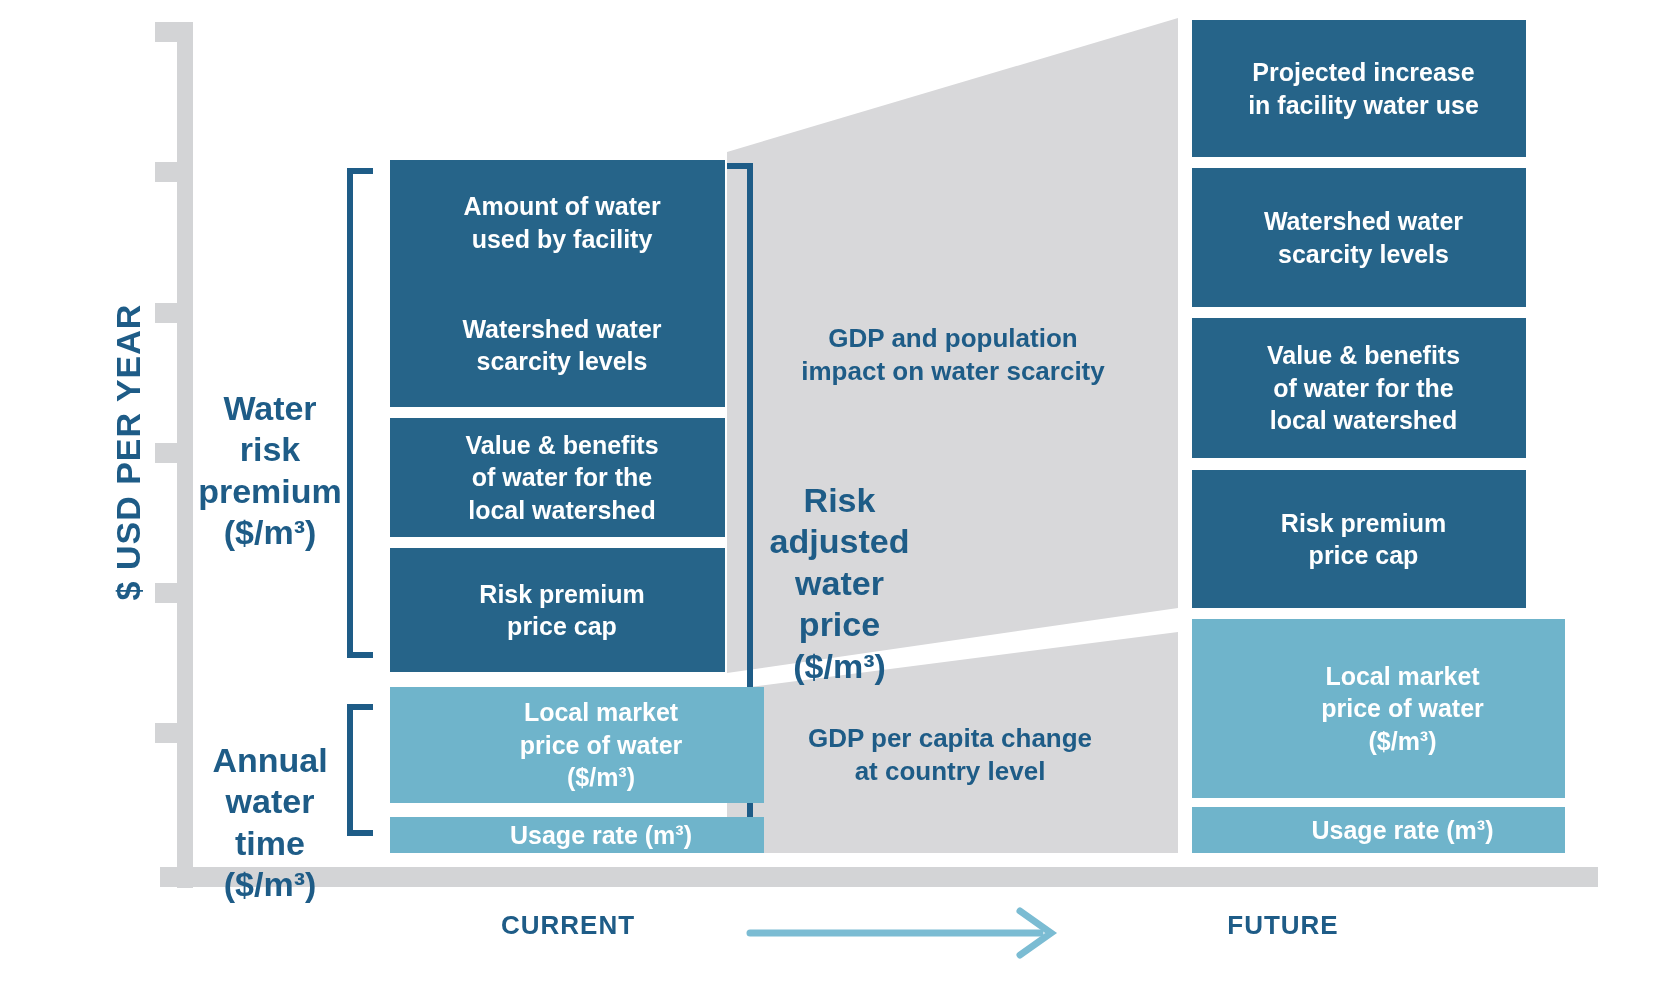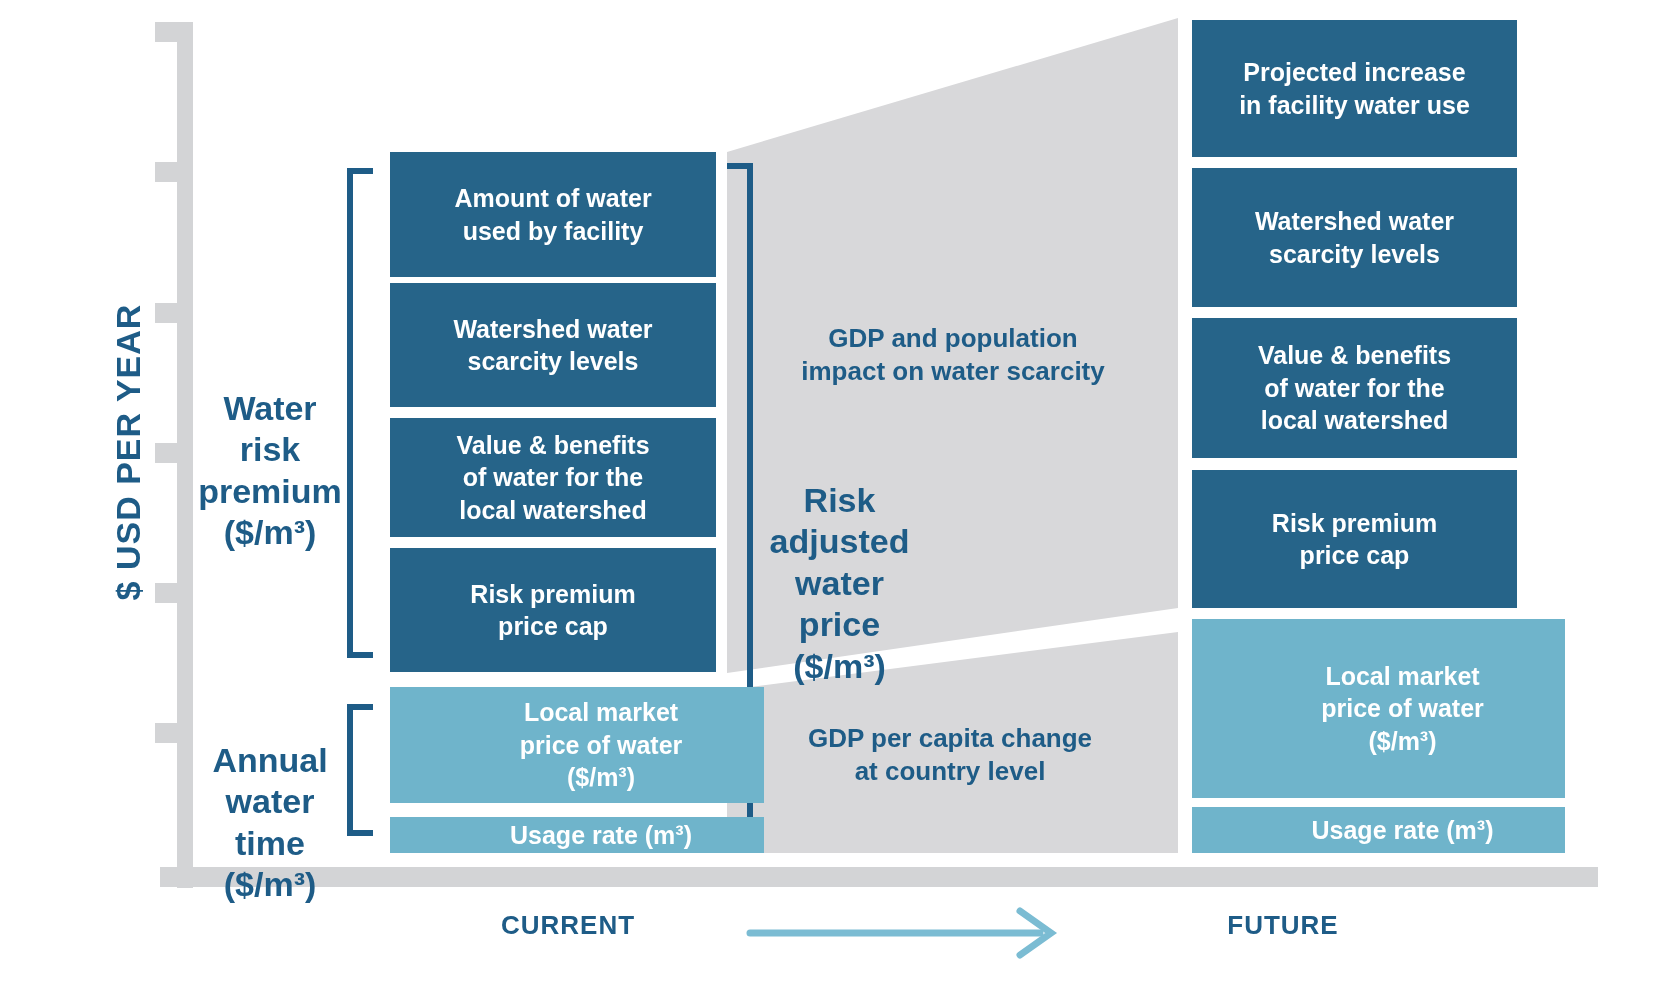--- a/index.html
+++ b/index.html
@@ -24,21 +24,21 @@
   }
   
   #bg-svg{position:absolute;left:0;top:0;}
   
   .box{
     position:absolute;
     display:flex;align-items:center;justify-content:center;text-align:center;
     color:var(--box-text);font-weight:bold;font-size:25px;line-height:1.3;
     white-space:pre-line;
   }
-  .box.dark{background:var(--dark-box);}
+  .box.dark{background:var(--dark-box);padding-left:9px;}
   .box.light{background:var(--light-box);padding-left:48px;}
   
   .side-label{
     position:absolute;text-align:center;white-space:pre-line;
     font-weight:bold;font-size:34px;line-height:1.22;color:var(--text-blue);
   }
   #label-water-risk-premium{left:195px;top:388px;width:150px;}
   #label-annual-water-bill{left:195px;top:740px;width:150px;}
   #label-risk-adjusted{left:752px;top:455px;width:175px;margin-top:25px;}
   .gray-label{
@@ -97,21 +97,21 @@
 
   <div id="label-risk-adjusted" class="side-label">Risk adjusted
 water price
 ($/m³)</div>
   <div id="label-gdp-population" class="gray-label">GDP and population
 impact on water scarcity</div>
   <div id="label-gdp-capita" class="gray-label">GDP per capita change
 at country level</div>
 
   <div id="boxes-root">
-      <div class="box dark" style="left: 390px; width: 326px; top: 152px; height: 125px;">Amount of water
+      <div class="box dark" style="left: 390px; width: 326px; top: 160px; height: 125px;">Amount of water
 used by facility</div>
       <div class="box dark" style="left: 390px; width: 326px; top: 283px; height: 124px;">Watershed water
 scarcity levels</div>
       <div class="box dark" style="left: 390px; width: 326px; top: 418px; height: 119px;">Value &amp; benefits
 of water for the
 local watershed</div>
       <div class="box dark" style="left: 390px; width: 326px; top: 548px; height: 124px;">Risk premium
 price cap</div>
       <div class="box light" style="left: 390px; width: 326px; top: 687px; height: 116px;">Local market
 price of water

